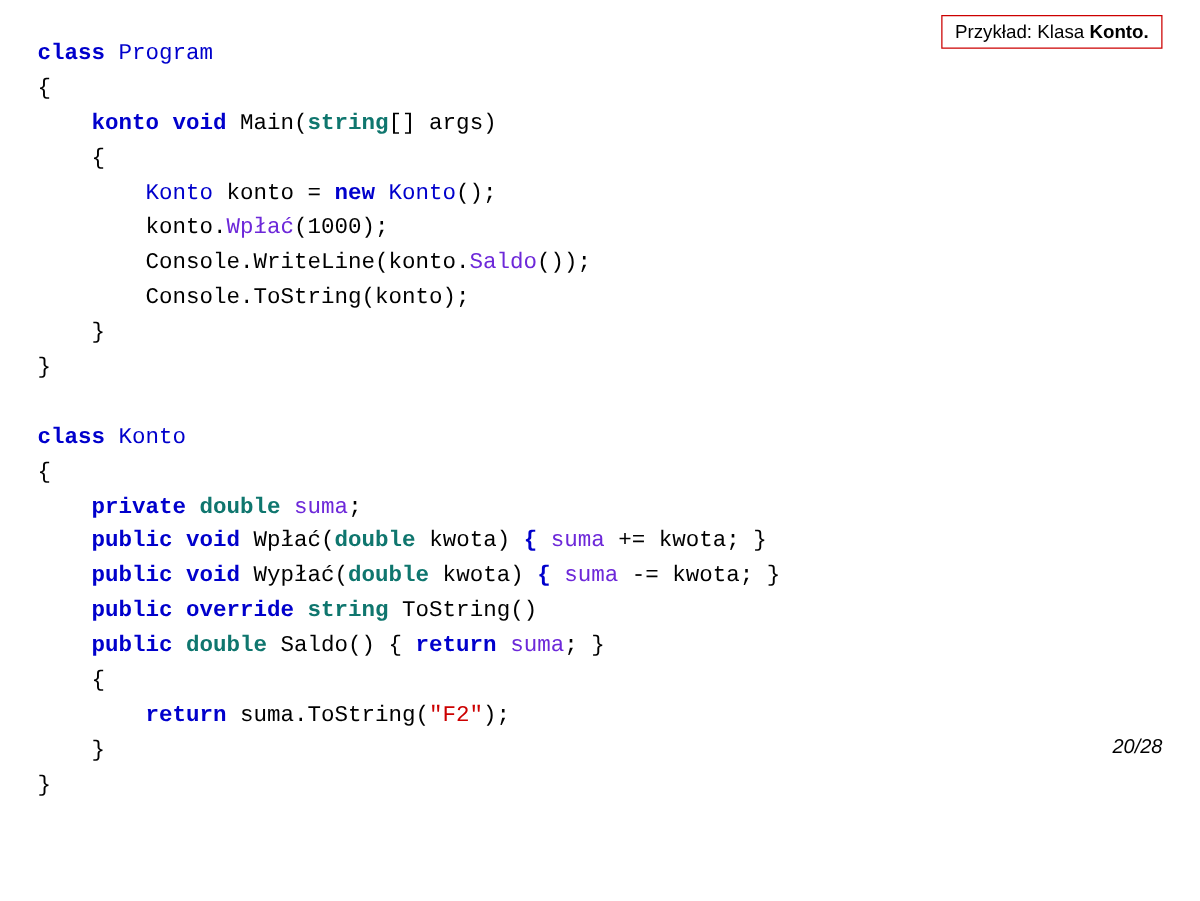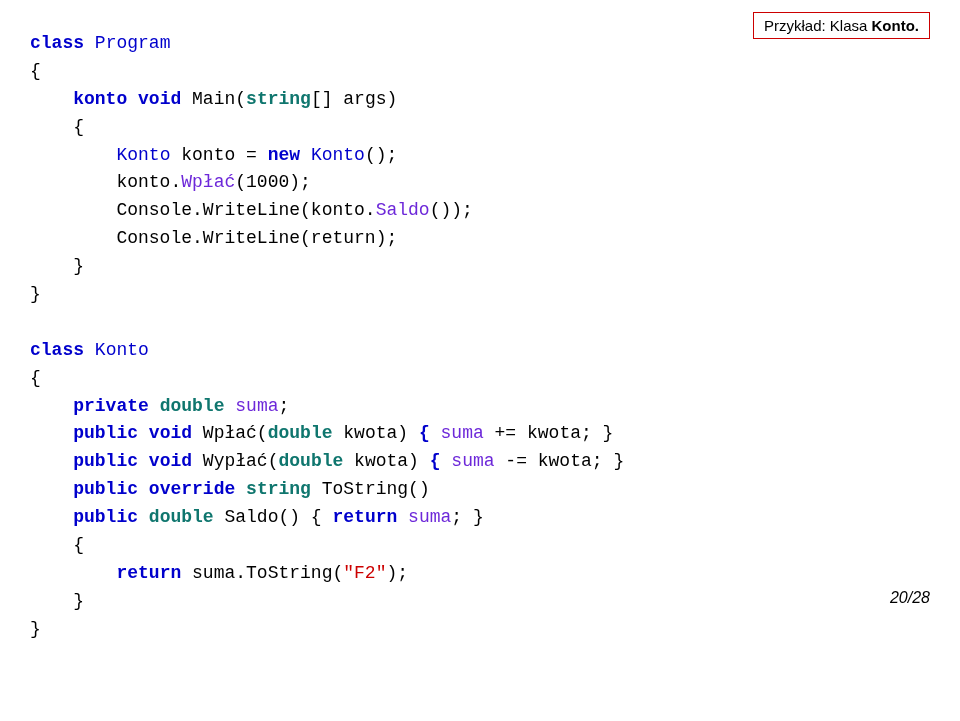--- a/index.html
+++ b/index.html
@@ -97,21 +97,21 @@
 
   <div class="code-area">
 
     <span class="code-line"><span class="kw">class</span> <span class="class-name">Program</span></span>
     <span class="code-line">{</span>
     <span class="code-line">    <span class="kw">konto</span> <span class="kw">void</span> Main(<span class="type">string</span>[] args)</span>
     <span class="code-line">    {</span>
     <span class="code-line">        <span class="class-name">Konto</span> konto = <span class="kw">new</span> <span class="class-name">Konto</span>();</span>
     <span class="code-line">        konto.<span class="var-name">Wpłać</span>(1000);</span>
     <span class="code-line">        Console.WriteLine(konto.<span class="var-name">Saldo</span>());</span>
-    <span class="code-line">        Console.WriteLine(return);</span>
+    <span class="code-line">        Console.ToString(konto);</span>
     <span class="code-line">    }</span>
     <span class="code-line">}</span>
     <span class="code-line">&nbsp;</span>
 
     <span class="code-line"><span class="kw">class</span> <span class="class-name">Konto</span></span>
     <span class="code-line">{</span>
     <span class="code-line">    <span class="kw">private</span> <span class="type">double</span> <span class="var-name">suma</span>;</span>
     <span class="code-line">    <span class="kw">public</span> <span class="kw">void</span> Wpłać(<span class="type">double</span> kwota) <span class="kw">{</span> <span class="var-name">suma</span> += kwota; }</span>
     <span class="code-line">    <span class="kw">public</span> <span class="kw">void</span> Wypłać(<span class="type">double</span> kwota) <span class="kw">{</span> <span class="var-name">suma</span> -= kwota; }</span>
     <span class="code-line">    <span class="kw">public</span> <span class="kw">override</span> <span class="type">string</span> ToString()</span>

